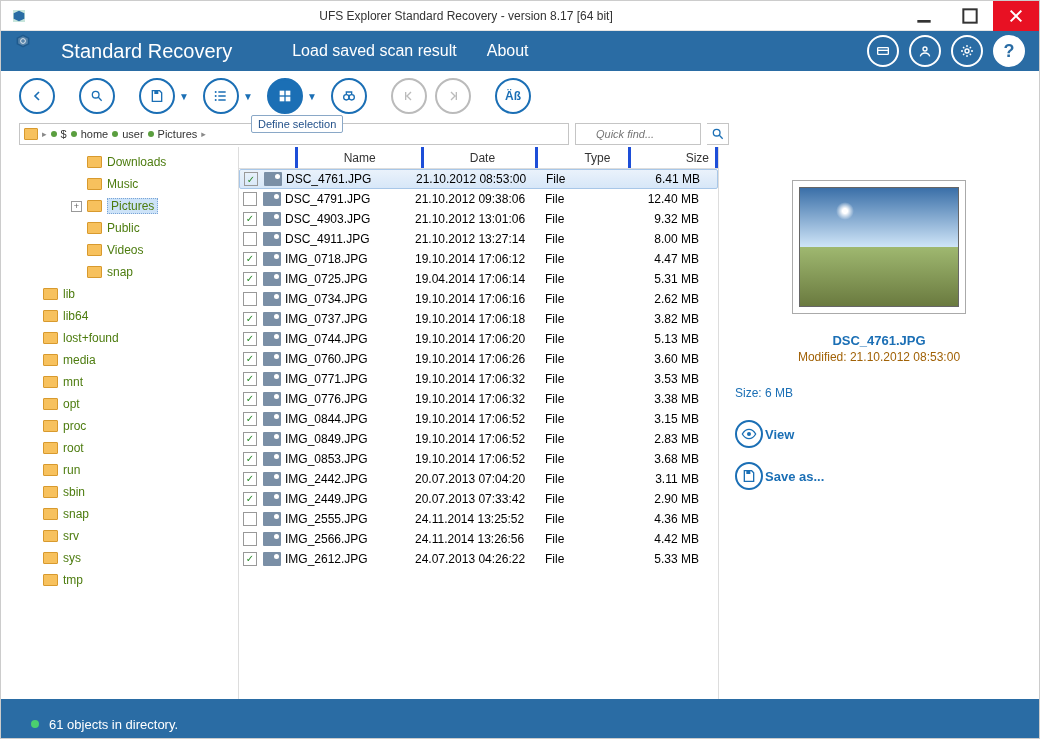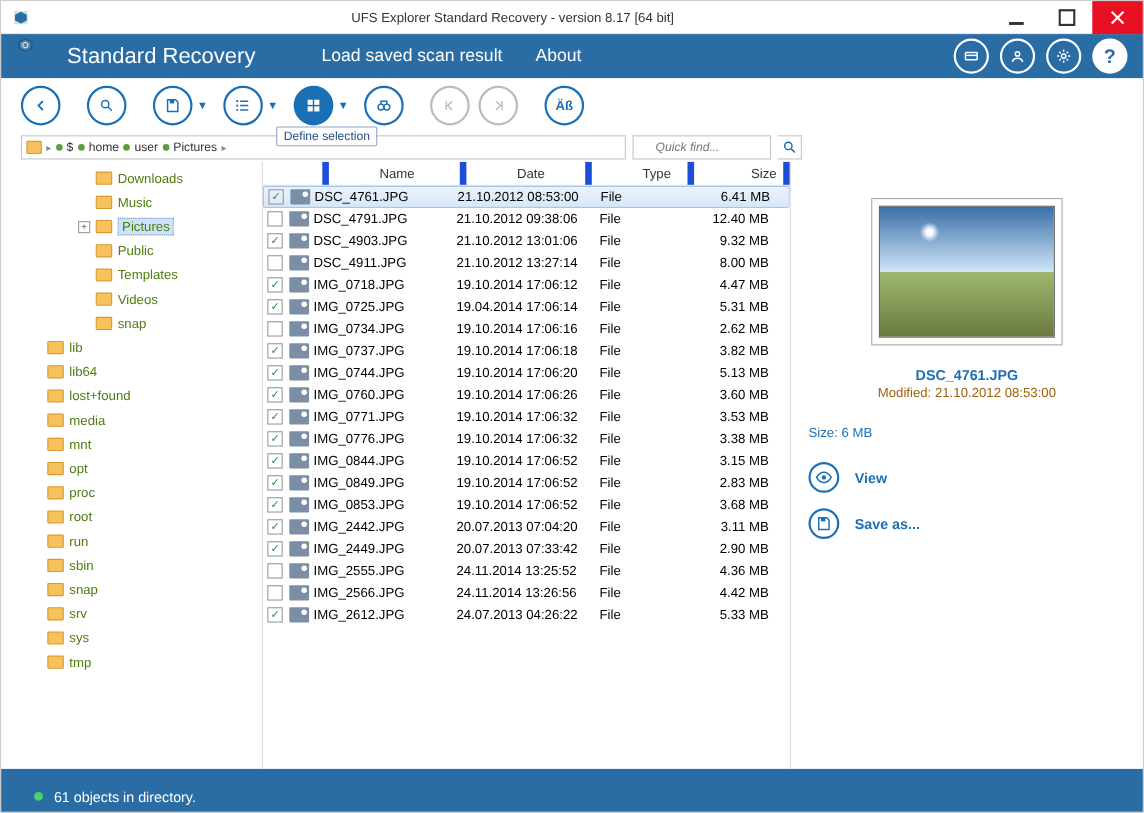--- a/index.html
+++ b/index.html
@@ -54,40 +54,40 @@
 .tree-row.selected .tree-label { background: #cde3f8; border: 1px dotted #7aa4d6; padding: 0 3px; }
 .tree-indent { flex-shrink: 0; }
 .tree-toggle { width: 11px; height: 11px; font-size: 9px; color: #666; display: flex; align-items: center; justify-content: center; border: 1px solid #999; background: #fff; }
 .tree-toggle.none { border: none; }
 .tree-folder { width: 15px; height: 12px; background: #f7c15d; border: 1px solid #d89a2e; border-radius: 1px; margin: 0 3px; }
 .tree-label { color: #4d7c0f; }
 
 
 .filelist { flex: 1; display: flex; flex-direction: column; border-right: 1px solid #ddd; overflow:hidden; }
 .fl-header { height: 22px; background: #fff; border-bottom: 1px solid #ddd; display: flex; font-size: 12px; color: #333; }
-.fl-header-cell { padding: 2px 6px; border-right: 6px solid #1d4ed8; display: flex; align-items: center; margin-left: 40px; }
+.fl-header-cell { padding: 2px 6px; border-right: 3px solid #1d4ed8; display: flex; align-items: center; margin-left: 40px; }
 .fl-body { flex: 1; overflow-y: scroll; }
 .fl-row { height: 20px; display: flex; align-items: center; font-size: 12px; padding-left: 4px; border-bottom: 1px solid transparent; }
 .fl-row.selected { background: linear-gradient(#eaf2fb, #d7e7f8); border: 1px solid #a8c7e8; border-radius: 2px; }
 .fl-check { width: 14px; height: 14px; border: 1px solid #999; margin-right: 6px; display: inline-flex; align-items: center; justify-content: center; font-size: 10px; color: #2a8a2a; }
 .fl-icon { width: 18px; height: 14px; background: #7a8fa6; border-radius: 1px; margin-right: 4px; position: relative; }
 .fl-icon::after { content: ""; position: absolute; top: 2px; right: 2px; width: 5px; height: 5px; background: #fff; border-radius: 50%; }
 .fl-name { width: 130px; }
 .fl-date { width: 130px; }
 .fl-type { width: 88px; }
 .fl-size { width: 76px; text-align: right; padding-right: 10px; }
 
 
 .preview { width: 320px; padding: 20px 10px; font-size: 12px; }
 .preview-img { width: 160px; height: 120px; margin: 20px auto 26px; border: 1px solid #666; background: linear-gradient(to bottom, #3a6fa8 0%, #cfe5f8 50%, #9fb870 50%, #6a7a3f 100%); position: relative; box-shadow: 0 0 0 6px #fff, 0 0 0 7px #aaa; }
 .preview-img::before { content:""; position:absolute; top:14px; left:36px; width:18px; height:18px; background:radial-gradient(circle,#fff 20%, rgba(255,255,255,0) 70%); border-radius:50%; }
 .preview-name { text-align: center; color: #1b6fb5; font-weight: bold; font-size: 13px; }
 .preview-mod { text-align: center; color: #a16207; margin-top: 2px; }
 .preview-size { color: #1b6fb5; margin: 22px 0 20px 6px; }
-.preview-action { display: flex; align-items: center; gap: 14px; margin: 14px 6px; cursor: pointer; }
+.preview-action { display: flex; align-items: center; gap: 2px; margin: 14px 6px; cursor: pointer; }
 .preview-action .pa-icon { width: 28px; height: 28px; border: 2px solid #1b6fb5; border-radius: 50%; display: flex; align-items: center; justify-content: center; color: #1b6fb5; }
 .preview-action .pa-label { color: #1b6fb5; font-weight: bold; font-size: 13px; }
 
 
 .statusbar { height: 50px; background: #2a6ca4; color: #fff; display: flex; align-items: center; padding: 0 30px; font-size: 13px; }
 .status-dot { width: 8px; height: 8px; background: #4bcf6f; border-radius: 50%; margin-right: 10px; }
 
 
 ::-webkit-scrollbar { width: 16px; }
 ::-webkit-scrollbar-track { background: #f0f0f0; }
@@ -278,26 +278,20 @@
       <div class="tree-row">
         <span class="tree-indent" style="width: 64px;"></span>
         <span class="tree-toggle none"></span>
         <span class="tree-folder"></span>
         <span class="tree-label">Public</span>
       </div>
       <div class="tree-row">
         <span class="tree-indent" style="width: 64px;"></span>
         <span class="tree-toggle none"></span>
         <span class="tree-folder"></span>
-        <span class="tree-label">Templates</span>
-      </div>
-      <div class="tree-row">
-        <span class="tree-indent" style="width: 64px;"></span>
-        <span class="tree-toggle none"></span>
-        <span class="tree-folder"></span>
         <span class="tree-label">Videos</span>
       </div>
       <div class="tree-row">
         <span class="tree-indent" style="width: 64px;"></span>
         <span class="tree-toggle none"></span>
         <span class="tree-folder"></span>
         <span class="tree-label">snap</span>
       </div>
       <div class="tree-row">
         <span class="tree-indent" style="width: 20px;"></span>

